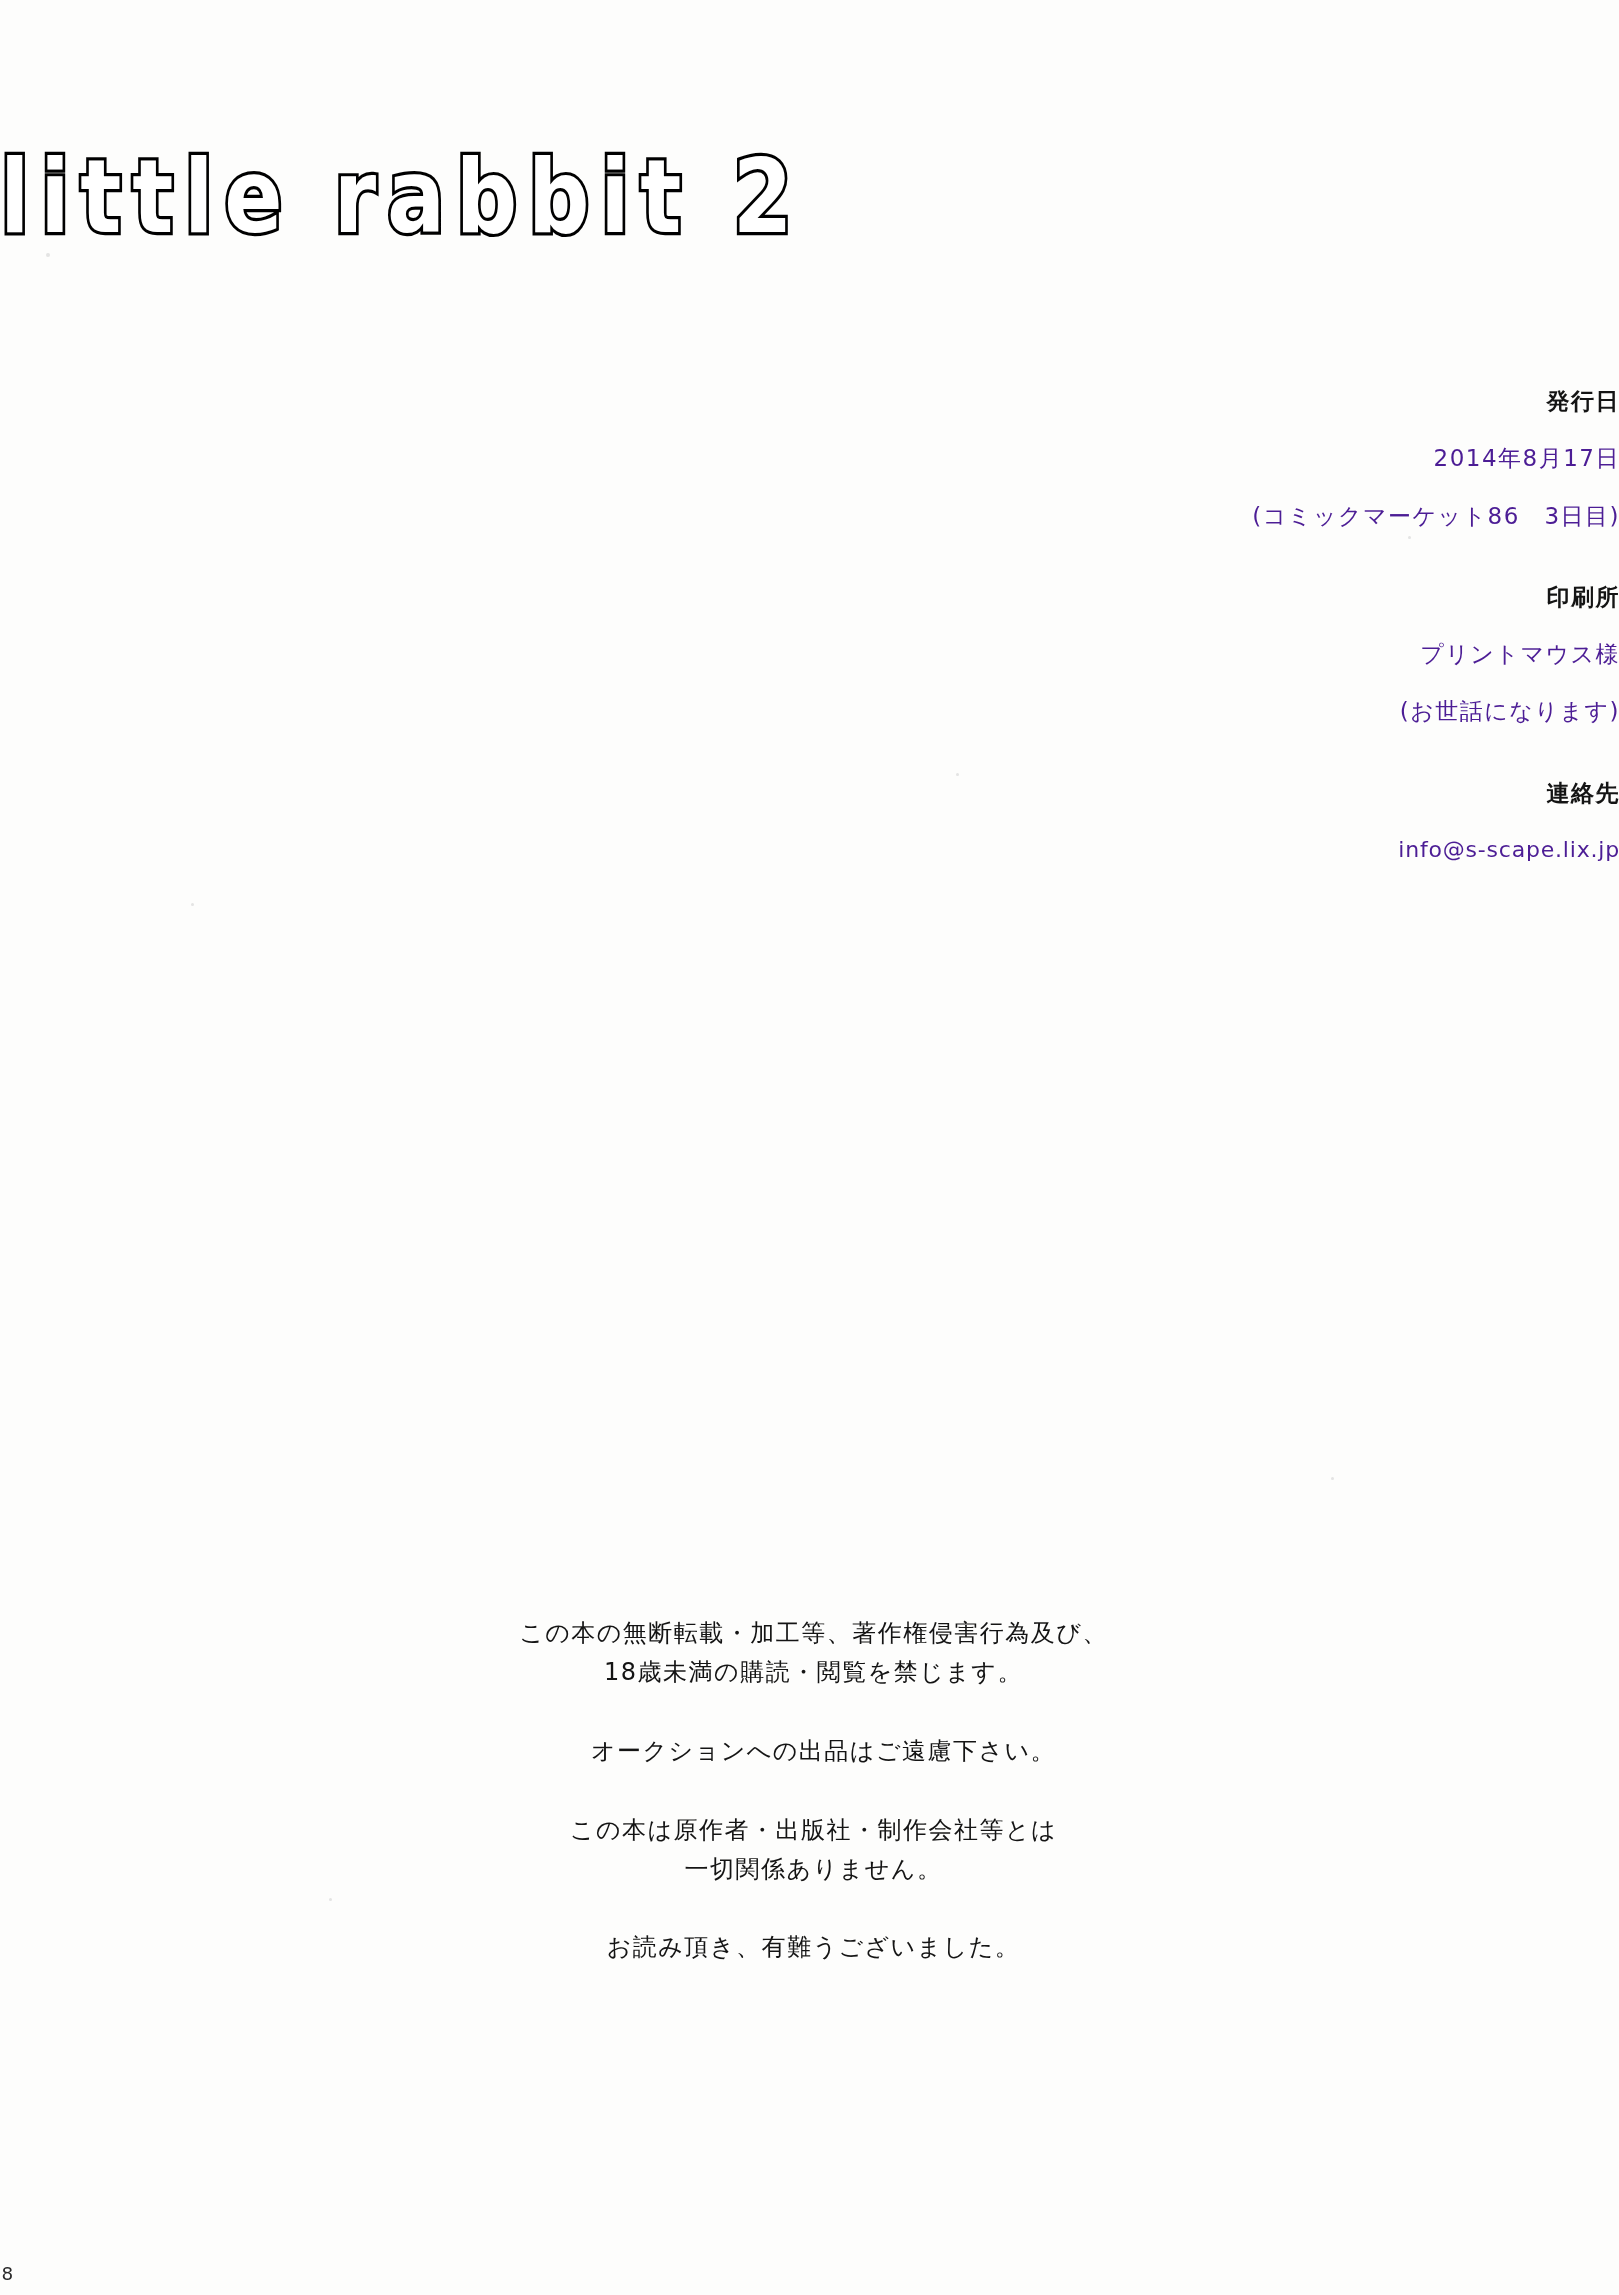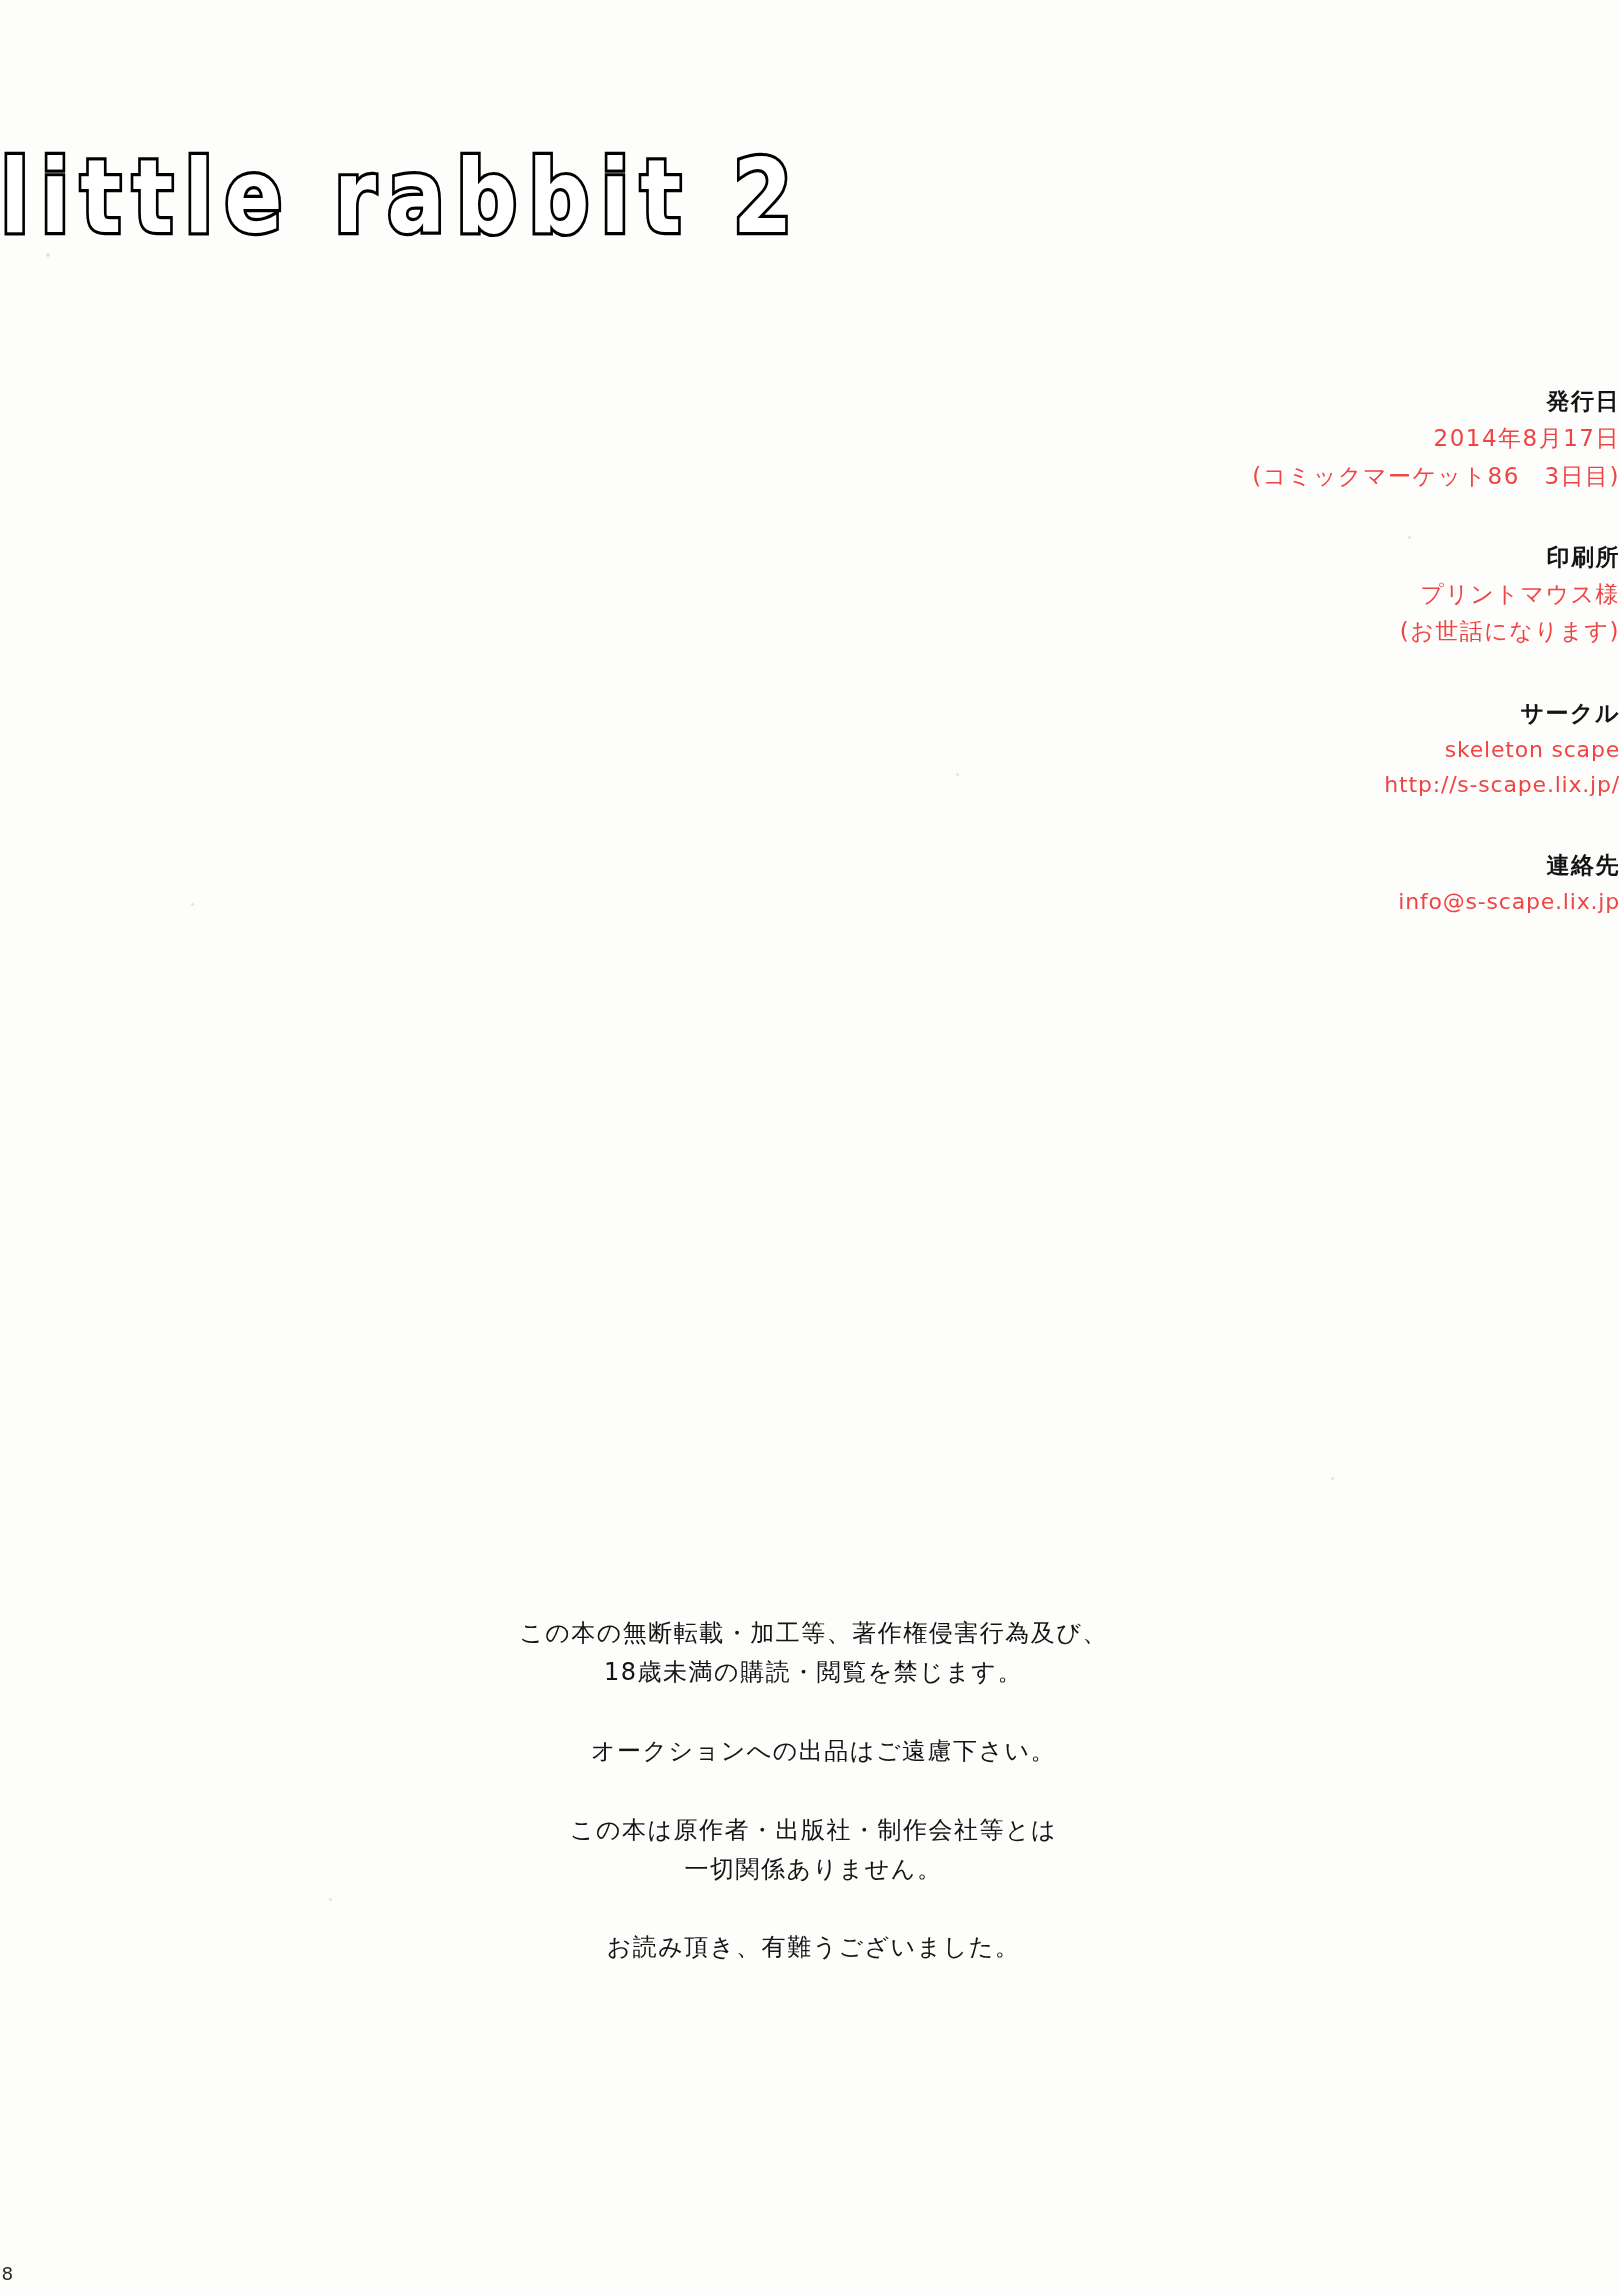--- a/index.html
+++ b/index.html
@@ -61,21 +61,22 @@
     font-size: 23px;
     letter-spacing: 1.5px;
     line-height: 1.62;
     color: #141414;
   }
   .group .line {
     font-family: "DejaVu Sans", sans-serif;
     font-size: 23px;
     letter-spacing: 1.5px;
     line-height: 1.62;
-    color: #ef4444;
+    color: #4c1d95;
+    margin-top: 20px;
   }
   .group .line.latin {
     font-family: "DejaVu Sans", sans-serif;
     letter-spacing: 0.8px;
     font-size: 22px;
   }
 
   
   .notices {
     position: absolute;
@@ -128,25 +129,20 @@
         <div class="heading">発行日</div>
         <div class="line">2014年8月17日</div>
         <div class="line">(コミックマーケット86　3日目)</div>
       </div>
       <div class="group">
         <div class="heading">印刷所</div>
         <div class="line">プリントマウス様</div>
         <div class="line">(お世話になります)</div>
       </div>
       <div class="group">
-        <div class="heading">サークル</div>
-        <div class="line latin">skeleton scape</div>
-        <div class="line latin">http://s-scape.lix.jp/</div>
-      </div>
-      <div class="group">
         <div class="heading">連絡先</div>
         <div class="line latin">info@s-scape.lix.jp</div>
       </div>
     </div>
 
   <div class="notices">
 
   <div class="notice" style="white-space: pre-line;">この本の無断転載・加工等、著作権侵害行為及び、
 18歳未満の購読・閲覧を禁じます。</div>
       <div class="notice" style="white-space: pre-line; padding-left: 20px;">オークションへの出品はご遠慮下さい。</div>

